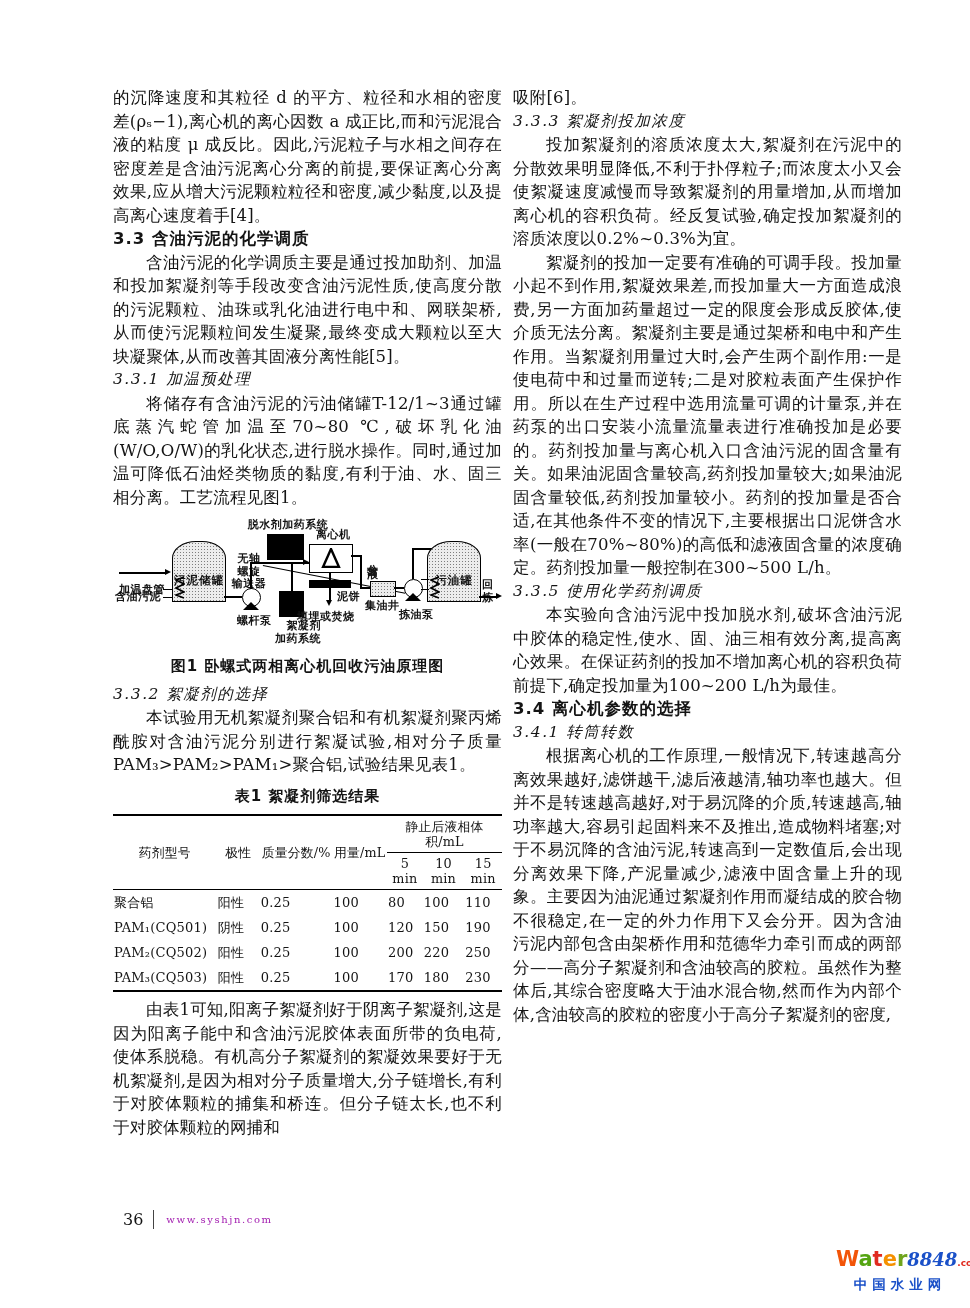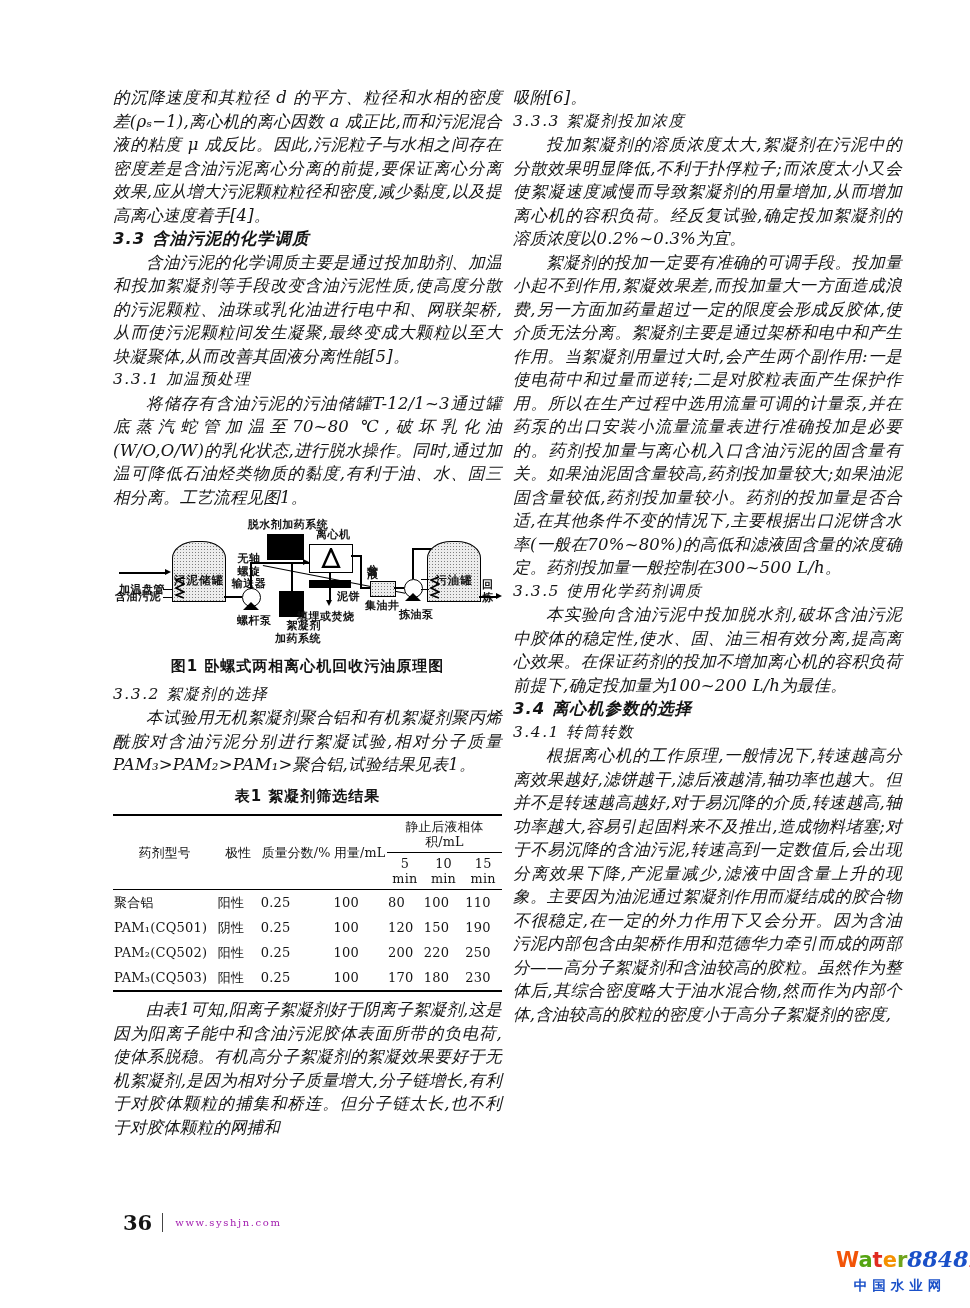--- a/index.html
+++ b/index.html
@@ -7,21 +7,21 @@
         font-family:"DejaVu Serif",serif;color:#141414;}
   
   .header{position:absolute;left:36px;top:46px;width:900px;height:30px;}
   .header-block{position:absolute;left:0;top:3px;width:50px;height:21px;background:#000;}
   .header-title{position:absolute;left:82px;top:0;font-family:"DejaVu Sans",sans-serif;
         font-weight:bold;font-size:17.5px;letter-spacing:.3px;white-space:pre;}
   .header-rule{position:absolute;left:540px;top:12px;width:362px;border-top:2.5px solid #000;}
   
   .columns{position:absolute;left:113px;top:86px;width:790px;display:flex;gap:11px;z-index:1;}
   .col{width:389px;font-size:16.5px;line-height:23.5px;text-align:justify;letter-spacing:.2px;}
-  .col p{margin:0;font-style:italic;}
+  .col p{margin:0;}
   .indent{text-indent:2em;}
   .h-major{font-family:"DejaVu Sans",sans-serif;font-weight:bold;font-size:16.5px;
         letter-spacing:1px;margin:3px 0;}
   .h-minor{font-style:italic;font-size:15.5px;letter-spacing:1.5px;margin:3px 0;}
   
   .figure{position:relative;width:389px;height:132px;margin:6px 0 0 0;
         font-family:"DejaVu Sans",sans-serif;}
   .fig-label{position:absolute;font-size:11px;font-weight:bold;line-height:12.5px;
         letter-spacing:.5px;white-space:pre-line;}
   .fig-label.v{writing-mode:vertical-rl;letter-spacing:2px;}
@@ -51,29 +51,29 @@
   table.tbl td{text-align:left;padding:5px 1px;}
   th.hdr-b{border-bottom:1.6px solid #000;}
   th.grp{border-bottom:1px solid #000;}
   th.sub{border-bottom:1.6px solid #000;}
   
   .watermark{position:absolute;left:182px;top:578px;z-index:3;pointer-events:none;
         font-family:"DejaVu Sans",sans-serif;font-weight:bold;font-size:97px;letter-spacing:1px;
         color:#a9a9a9;opacity:.55;mix-blend-mode:multiply;}
   
   .footer{position:absolute;left:123px;top:1210px;display:flex;align-items:center;z-index:1;}
-  .page-num{font-size:21px;font-weight:bold;}
+  .page-num{font-size:16px;}
   .footer-sep{width:1px;height:19px;background:#444;margin:0 12px 0 10px;}
   .site{font-size:10px;letter-spacing:1.6px;color:#a21caf;}
   
   .logo{position:absolute;left:836px;top:1248px;width:128px;text-align:center;z-index:1;
         font-family:"DejaVu Sans",sans-serif;}
   .logo-word{font-weight:bold;font-size:21px;line-height:22px;white-space:nowrap;}
   .logo-letter{display:inline;}
-  .logo-number{font-family:"DejaVu Serif",serif;font-style:italic;font-weight:bold;font-size:22px;margin-top:10px;}
+  .logo-number{font-family:"DejaVu Serif",serif;font-style:italic;font-weight:bold;font-size:18px;margin-top:10px;}
   .logo-dotcom{font-size:9px;font-weight:bold;}
   .logo-tagline{font-weight:bold;font-size:13.5px;letter-spacing:5px;margin-top:2px;white-space:nowrap;}
 </style>
 </head>
 <body>
 
 <div class="page">
 
 
 

